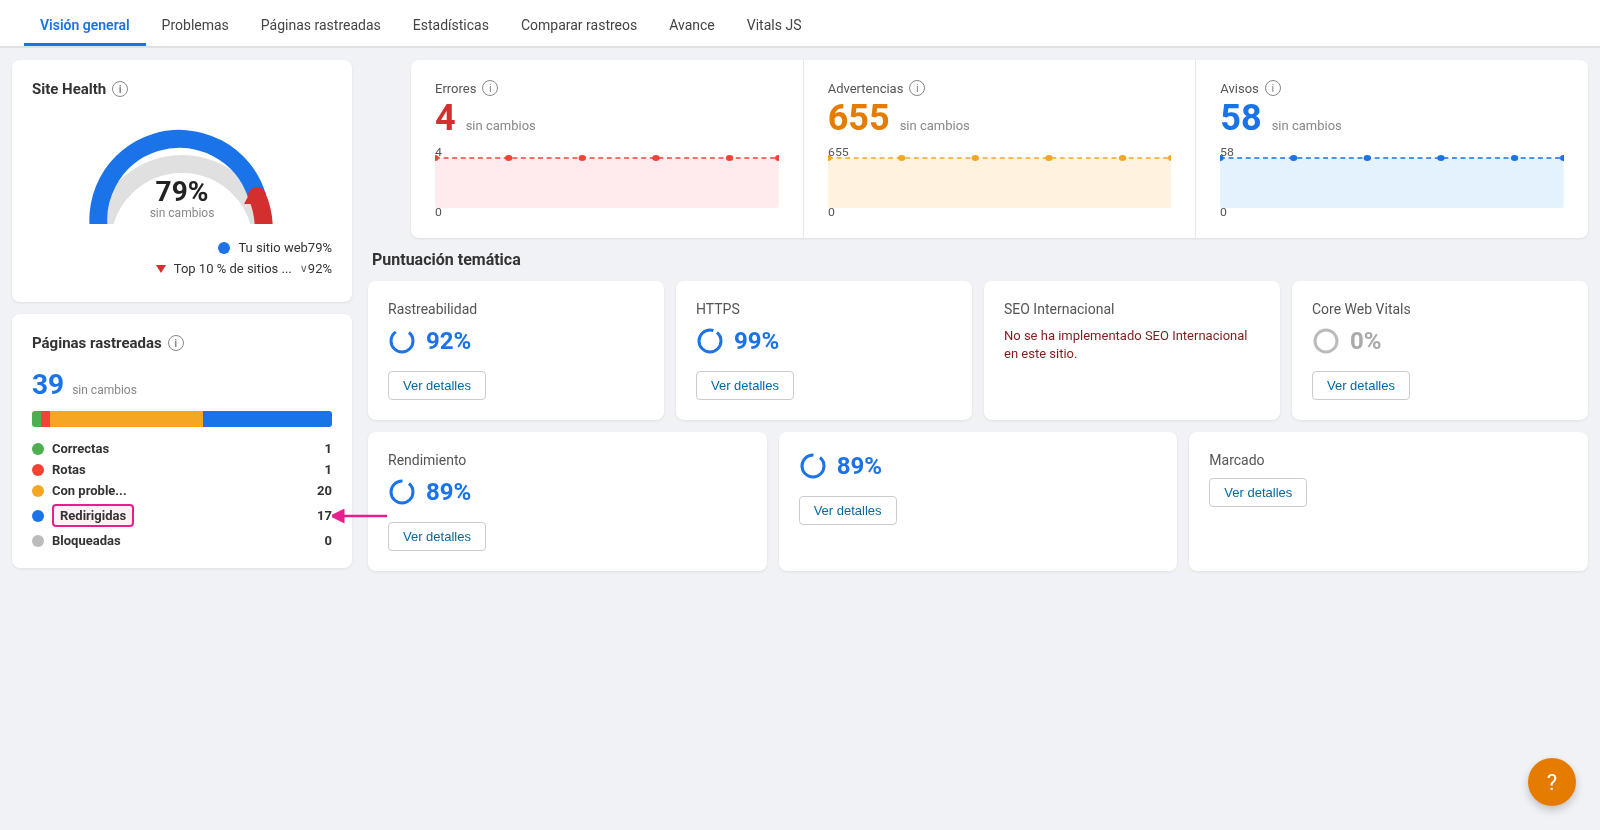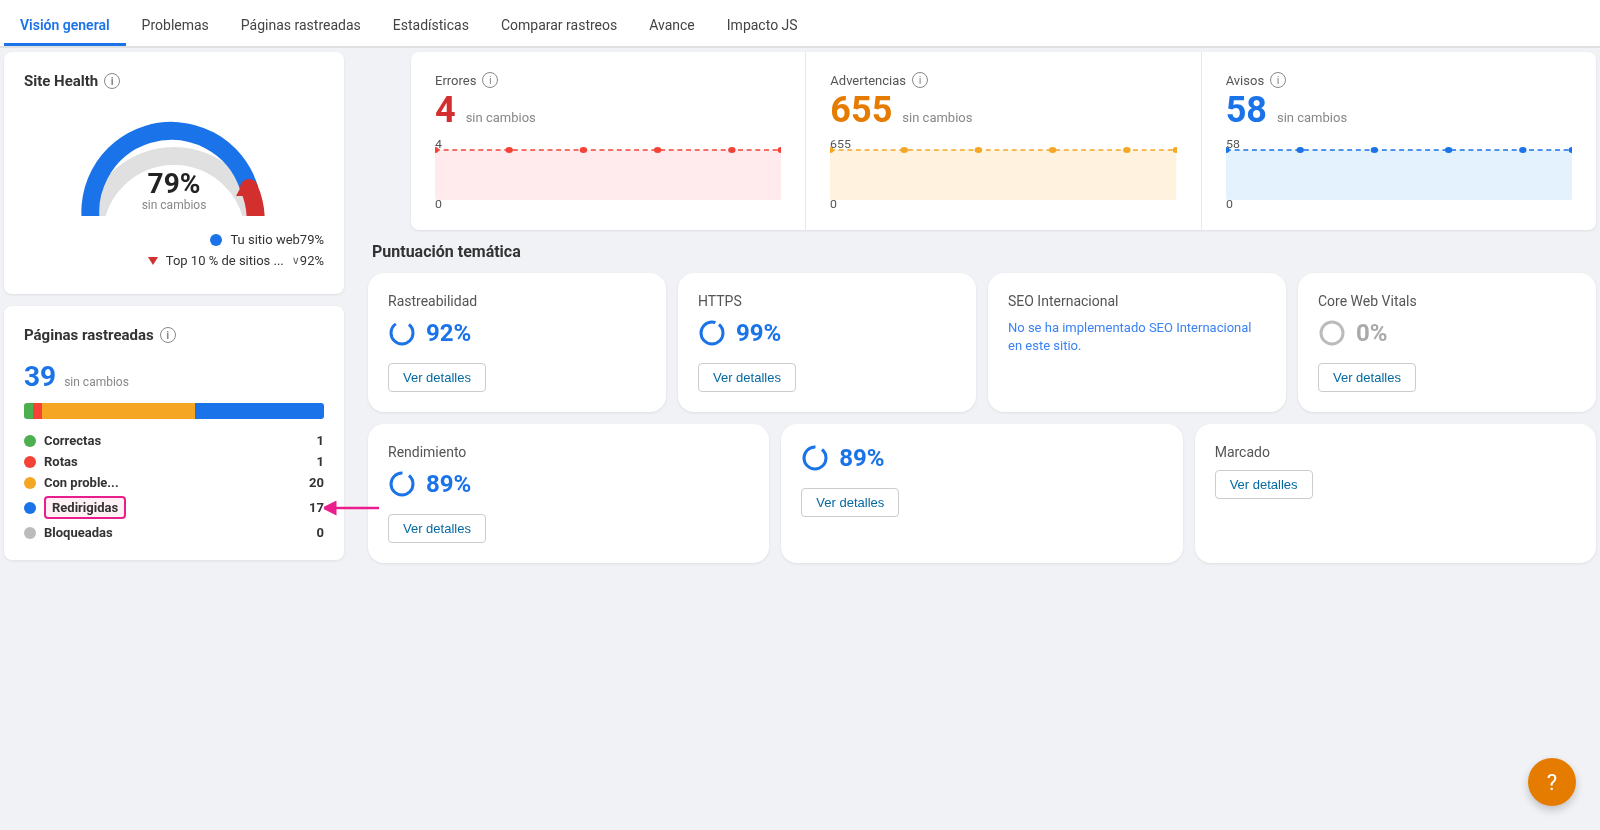--- a/index.html
+++ b/index.html
@@ -9,21 +9,21 @@
       font-size: 14px;
       color: #333;
     }
 
     
     .top-nav {
       background: #fff;
       border-bottom: 2px solid #e0e0e0;
       display: flex;
       align-items: flex-end;
-      padding: 0 4px;
+      padding: 0 24px;
       height: 48px;
     }
     .top-nav a {
       display: inline-block;
       padding: 12px 16px 10px;
       font-size: 14px;
       color: #444;
       text-decoration: none;
       cursor: pointer;
       border-bottom: 3px solid transparent;
@@ -31,22 +31,22 @@
     }
     .top-nav a.active {
       color: #1a73e8;
       border-bottom: 3px solid #1a73e8;
       font-weight: 600;
     }
 
     
     .main-layout {
       display: flex;
-      gap: 24px;
-      padding: 4px;
+      gap: 16px;
+      padding: 12px;
       max-width: 1600px;
     }
 
     
     .sidebar {
       width: 340px;
       flex-shrink: 0;
       display: flex;
       flex-direction: column;
       gap: 12px;
@@ -290,21 +290,21 @@
     }
 
     .score-grid-row2 {
       display: grid;
       grid-template-columns: repeat(3, 1fr);
       gap: 12px;
     }
 
     .score-card {
       background: #fff;
-      border-radius: 16px;
+      border-radius: 8px;
       padding: 20px;
       box-shadow: 0 1px 3px rgba(0,0,0,0.08);
     }
 
     .score-card-title {
       font-size: 14px;
       color: #555;
       margin-bottom: 10px;
     }
 
@@ -345,36 +345,36 @@
       align-items: center;
       justify-content: center;
       color: #fff;
       font-size: 22px;
       cursor: pointer;
       box-shadow: 0 4px 8px rgba(0,0,0,0.2);
     }
 
     .no-impl-text {
       font-size: 13px;
-      color: #3b82f6;
+      color: #7f1d1d;
       line-height: 1.4;
       margin-bottom: 2px;
     }
   </style>
 </head>
 <body>
 
 <nav class="top-nav">
 <a class="active">Visión general</a>
     <a>Problemas</a>
     <a>Páginas rastreadas</a>
     <a>Estadísticas</a>
     <a>Comparar rastreos</a>
     <a>Avance</a>
-    <a>Impacto JS</a>
+    <a>Vitals JS</a>
   </nav>
 
 <div class="main-layout">
 
   <aside class="sidebar">
 
     <div class="card">
       <div class="card-title">
         <span>Site Health</span>
         <span class="info-icon">i</span>

